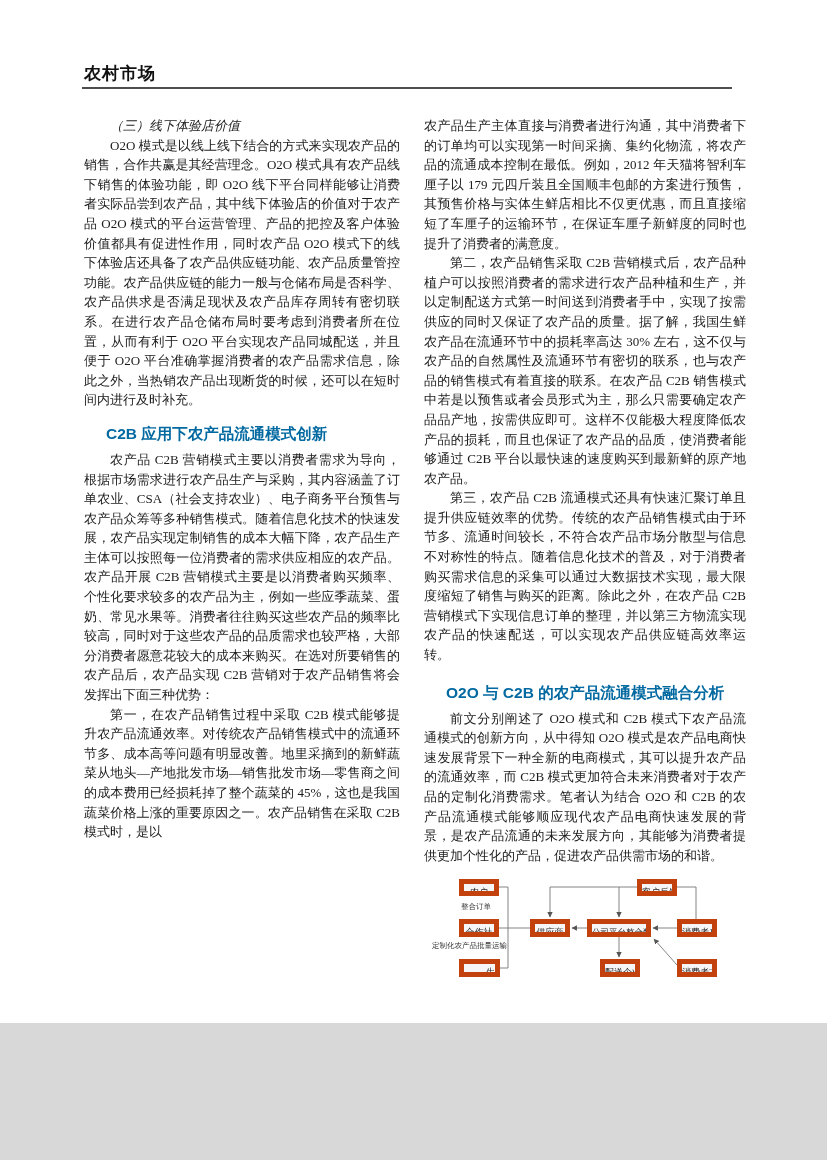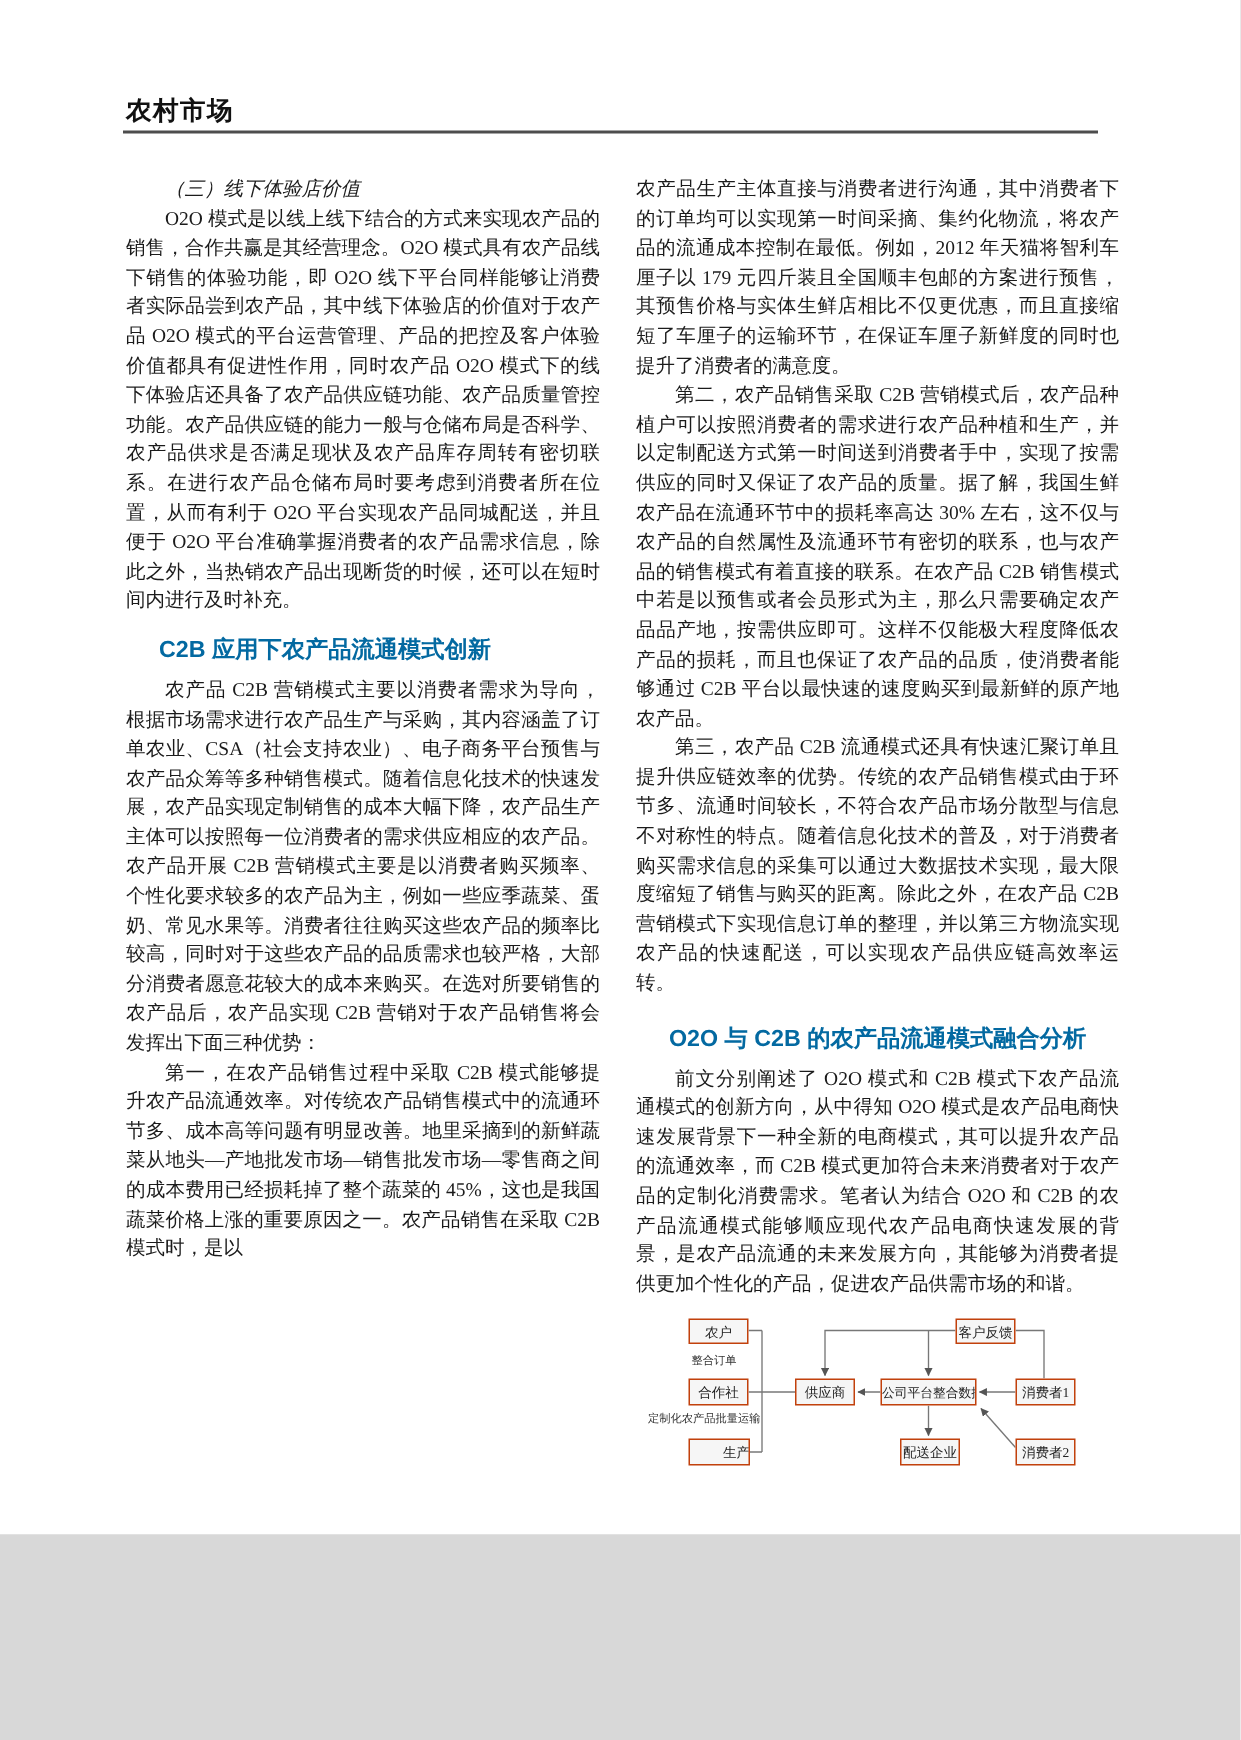--- a/index.html
+++ b/index.html
@@ -46,21 +46,21 @@
     font-family:"Liberation Sans","DejaVu Sans",sans-serif;
     font-weight:bold;font-size:12.5px;line-height:18px;
     text-align:center;color:#111;
   }
   .diagram{
     position:relative;margin-top:8px;width:321px;height:115px;
   }
   .diagram svg{position:absolute;left:0;top:0;}
   .dnode{
     position:absolute;box-sizing:border-box;
-    border:1px solid #c2410c;background:#f6f6f6;
+    border:5px solid #c2410c;background:#f6f6f6;
     font-size:9px;line-height:16px;text-align:center;
     color:#222;white-space:nowrap;overflow:hidden;
   }
   .n-farmer   {left:35px; top:6px;  width:40px;height:17px;}
   .n-feedback {left:213px;top:6px;  width:40px;height:17px;}
   .n-coop     {left:35px; top:46px; width:40px;height:18px;}
   .n-supplier {left:106px;top:46px; width:40px;height:18px;}
   .n-platform {left:163px;top:46px; width:64px;height:18px;font-size:8.5px;}
   .n-consumer1{left:253px;top:46px; width:40px;height:18px;}
   .n-base     {left:35px; top:86px; width:41px;height:18px;padding-left:22px;}

